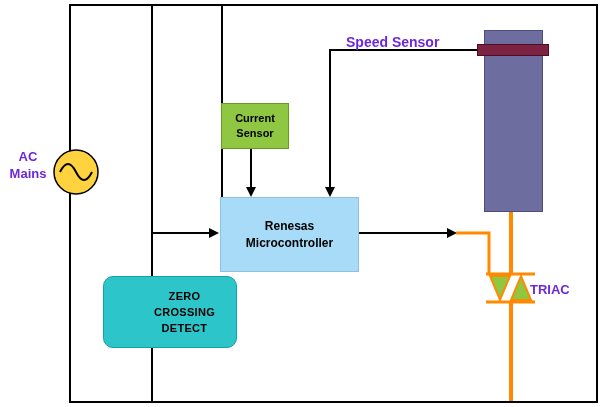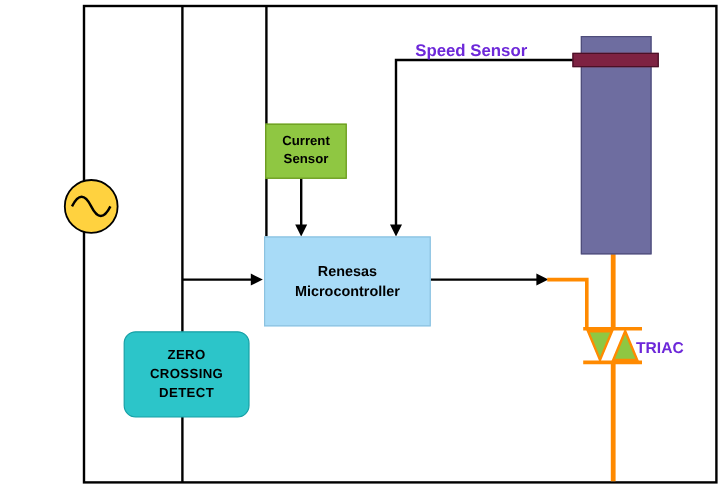--- a/index.html
+++ b/index.html
@@ -31,21 +31,21 @@
     position: absolute;
     font-weight: bold;
     color: #6d28d9;
     white-space: pre-line;
   }
   #current-sensor { left: 221px; top: 103px; width: 66px; height: 44px;
     font-size: 11px; line-height: 15px; border: 1px solid #6a9a1f; }
   #microcontroller { left: 220px; top: 197px; width: 137px; height: 73px;
     font-size: 12px; line-height: 17px; border: 1px solid #8cc2e0; }
   #zero-crossing { left: 103px; top: 276px; width: 103px; height: 70px;
-    font-size: 11px; line-height: 16px; border-radius: 10px; border: 1px solid #17a0a6; letter-spacing: .3px; }
+    font-size: 11px; line-height: 16px; border-radius: 10px; border: 1px solid #17a0a6; letter-spacing: .3px; padding-left: 29px; }
   #motor-body { left: 484px; top: 30px; width: 57px; height: 180px; border: 1px solid #4e4d7a; }
   #sensor-bar { left: 477px; top: 44px; width: 70px; height: 10px; border: 1px solid #4a1026; }
   #motor-circle { left: 463px; top: 84px; width: 94px; height: 94px;
     border-radius: 50%; font-size: 12px; line-height: 16px; border: 1px solid #9e9e9e; }
   #speed-sensor-label { left: 346px; top: 34px; font-size: 14px; }
   #triac-label { left: 530px; top: 282px; font-size: 13px; }
   #ac-mains-label { left: 3px; top: 148px; width: 50px; font-size: 13px; line-height: 17px; text-align: center; }
 </style>
 </head>
 <body>
@@ -100,14 +100,16 @@
 
   <div class="abs" id="motor-body" style="background: rgb(110, 109, 160);"></div>
 
   <div class="abs" id="sensor-bar" style="background: rgb(126, 34, 66);"></div>
 
 
   <div class="label" id="speed-sensor-label">Speed Sensor</div>
 
   <div class="label" id="triac-label">TRIAC</div>
 
+  <div class="label" id="ac-mains-label">AC
+Mains</div>
 
 </div>
 
 </body></html>

